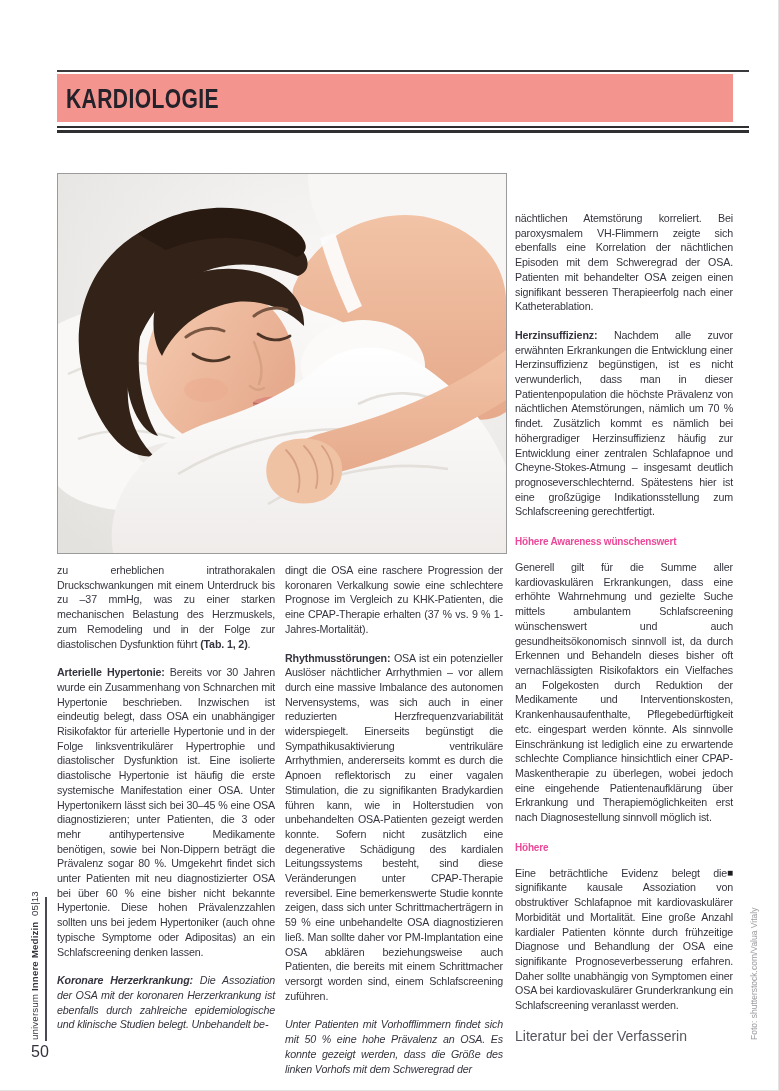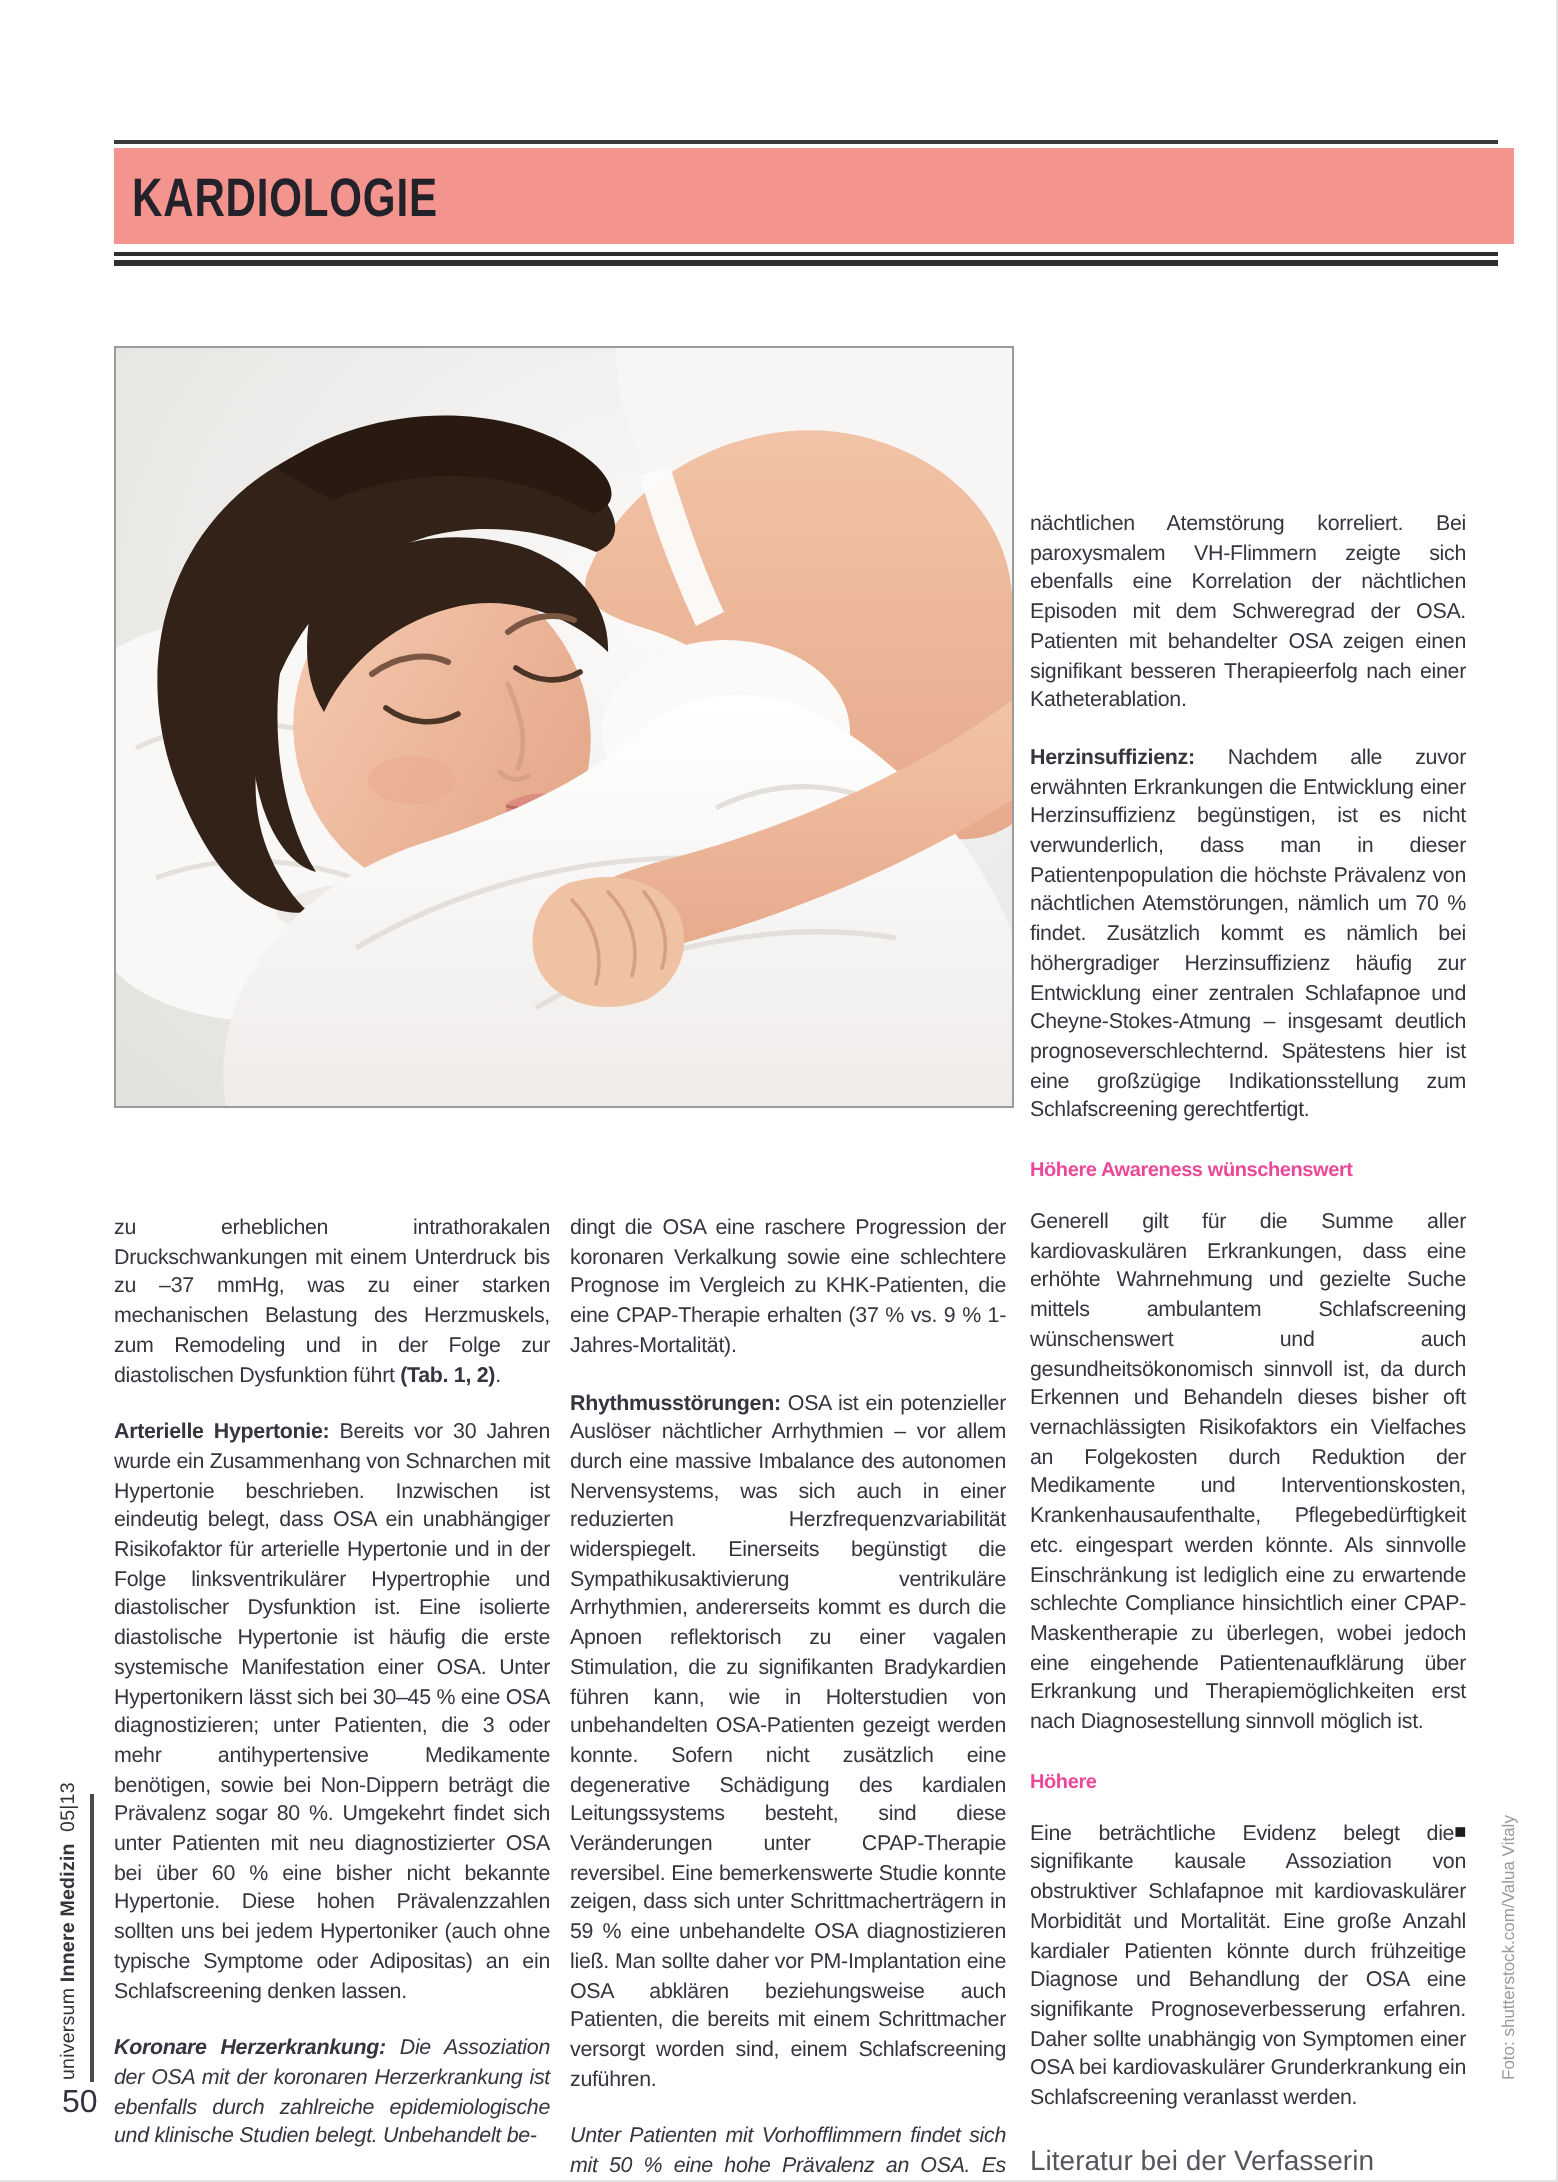--- a/index.html
+++ b/index.html
@@ -3,40 +3,39 @@
 <meta charset="utf-8">
 <style>
   html,body{margin:0;padding:0;background:#ffffff;}
   .page{
     position:relative;width:779px;height:1091px;background:#ffffff;
     font-family:"Liberation Sans",sans-serif;overflow:hidden;
     box-shadow:inset -1px -1px 0 #e3e3e3;
   }
   
   .rule-top{position:absolute;left:57px;top:70px;width:692px;height:2px;background:#3a3a3c;}
-  .banner{position:absolute;left:57px;top:74px;width:676px;height:48px;background:#f4948e;padding-left:24px;}
+  .banner{position:absolute;left:57px;top:74px;width:676px;height:48px;background:#f4948e;}
   .banner-title{
     position:absolute;left:9px;top:0;height:48px;line-height:50px;
     font-size:27px;font-weight:bold;letter-spacing:.5px;color:#232129;
     transform:scaleX(.78);transform-origin:left center;white-space:nowrap;
   }
   .rule-dbl-1{position:absolute;left:57px;top:126px;width:692px;height:2px;background:#2f2f31;}
   .rule-dbl-2{position:absolute;left:57px;top:130px;width:692px;height:2.5px;background:#2f2f31;}
   
   .photo{
     position:absolute;left:57px;top:173px;width:448px;height:379px;
     border:1px solid #9b9b9b;background:#f1efed;
   }
   .photo svg{display:block;width:100%;height:100%;}
   
   .col{
     position:absolute;width:218px;color:#35353f;
     font-size:10.7px;line-height:14.7px;letter-spacing:-.15px;
     text-align:justify;
-    margin-top:44px;
   }
   .col p{margin:0 0 14px 0;}
   .col p.cont{margin-top:0;}
   .col p:last-child{margin-bottom:0;font-style:italic;}
   .lead{font-weight:bold;}
   .col1{left:57px;top:563px;}
   .col2{left:285px;top:563px;}
   .col3{left:515px;top:211px;}
   .subhead{
     margin:12px 0 9px 0;font-size:10px;line-height:18px;font-weight:bold;

